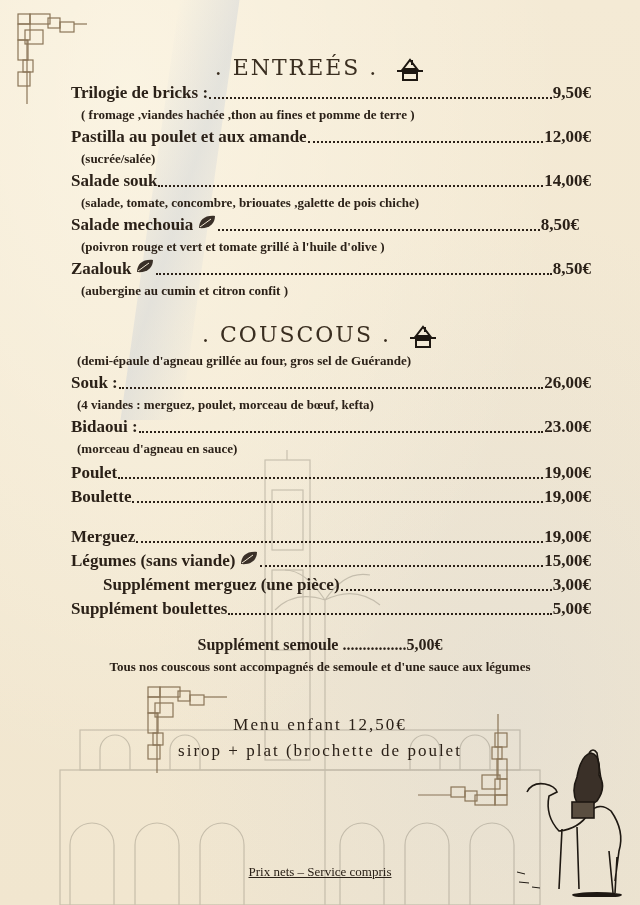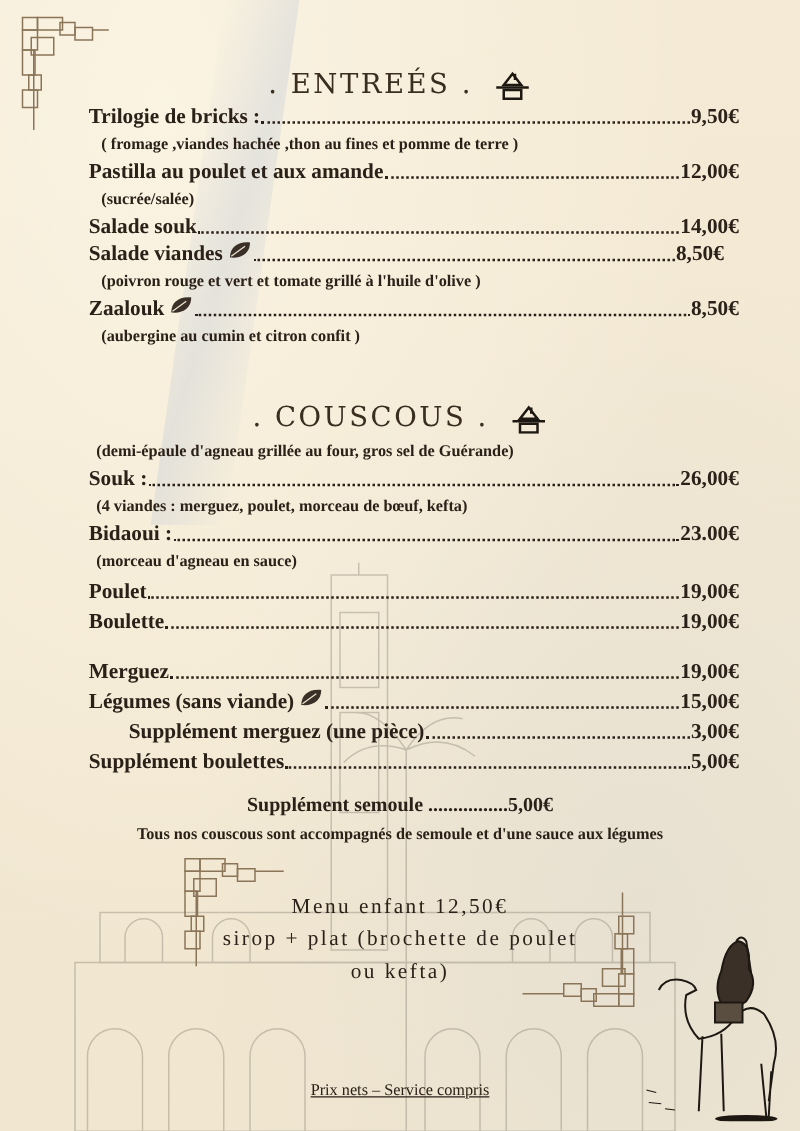--- a/index.html
+++ b/index.html
@@ -181,24 +181,25 @@
         <span class="price">12,00€</span>
       </div>
       <div class="item-desc">(sucrée/salée)</div>
     </div>
     <div>
       <div class="item-line">
         <span class="item-name">Salade souk</span>
         <span class="dots"></span>
         <span class="price">14,00€</span>
       </div>
+      <div class="item-desc">(salade, tomate, concombre, briouates ,galette de pois chiche)</div>
     </div>
     <div>
       <div class="item-line" style="width:508px;">
-        <span class="item-name">Salade viandes</span>
+        <span class="item-name">Salade mechouia</span>
         <svg class="leaf" width="20" height="16" viewBox="0 0 20 16">
             <path d="M2 14 C2 6 8 1 18 2 C18 10 12 15 2 14 Z" fill="#3a3028"></path>
             <path d="M3 13 L14 5" stroke="#f3e9d4" stroke-width="1"></path>
           </svg>
         <span class="dots"></span>
         <span class="price">8,50€</span>
       </div>
       <div class="item-desc">(poivron rouge et vert et tomate grillé à l'huile d'olive )</div>
     </div>
     <div>
@@ -280,17 +281,16 @@
       <span class="price">5,00€</span>
     </div>
   </div>
 
   <div class="supp-semoule">Supplément semoule ................5,00€</div>
   <div class="note-couscous">Tous nos couscous sont accompagnés de semoule et d'une sauce aux légumes</div>
 
   <div class="kids-menu">
     <div>Menu enfant 12,50€</div>
     <div>sirop + plat (brochette de poulet</div>
-    <div>ou kefta)</div>
   </div>
 
   <div class="footer-note">Prix nets – Service compris</div>
 </div>
 
 </body></html>

